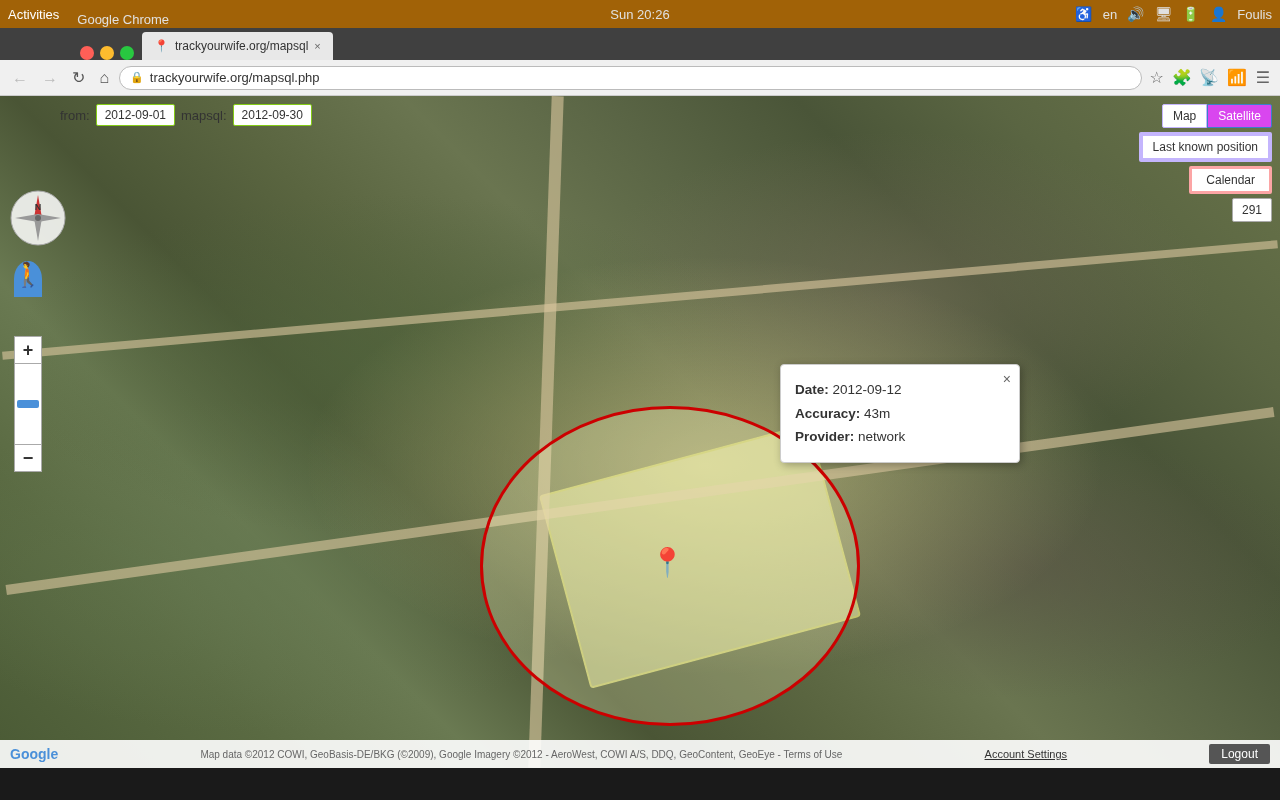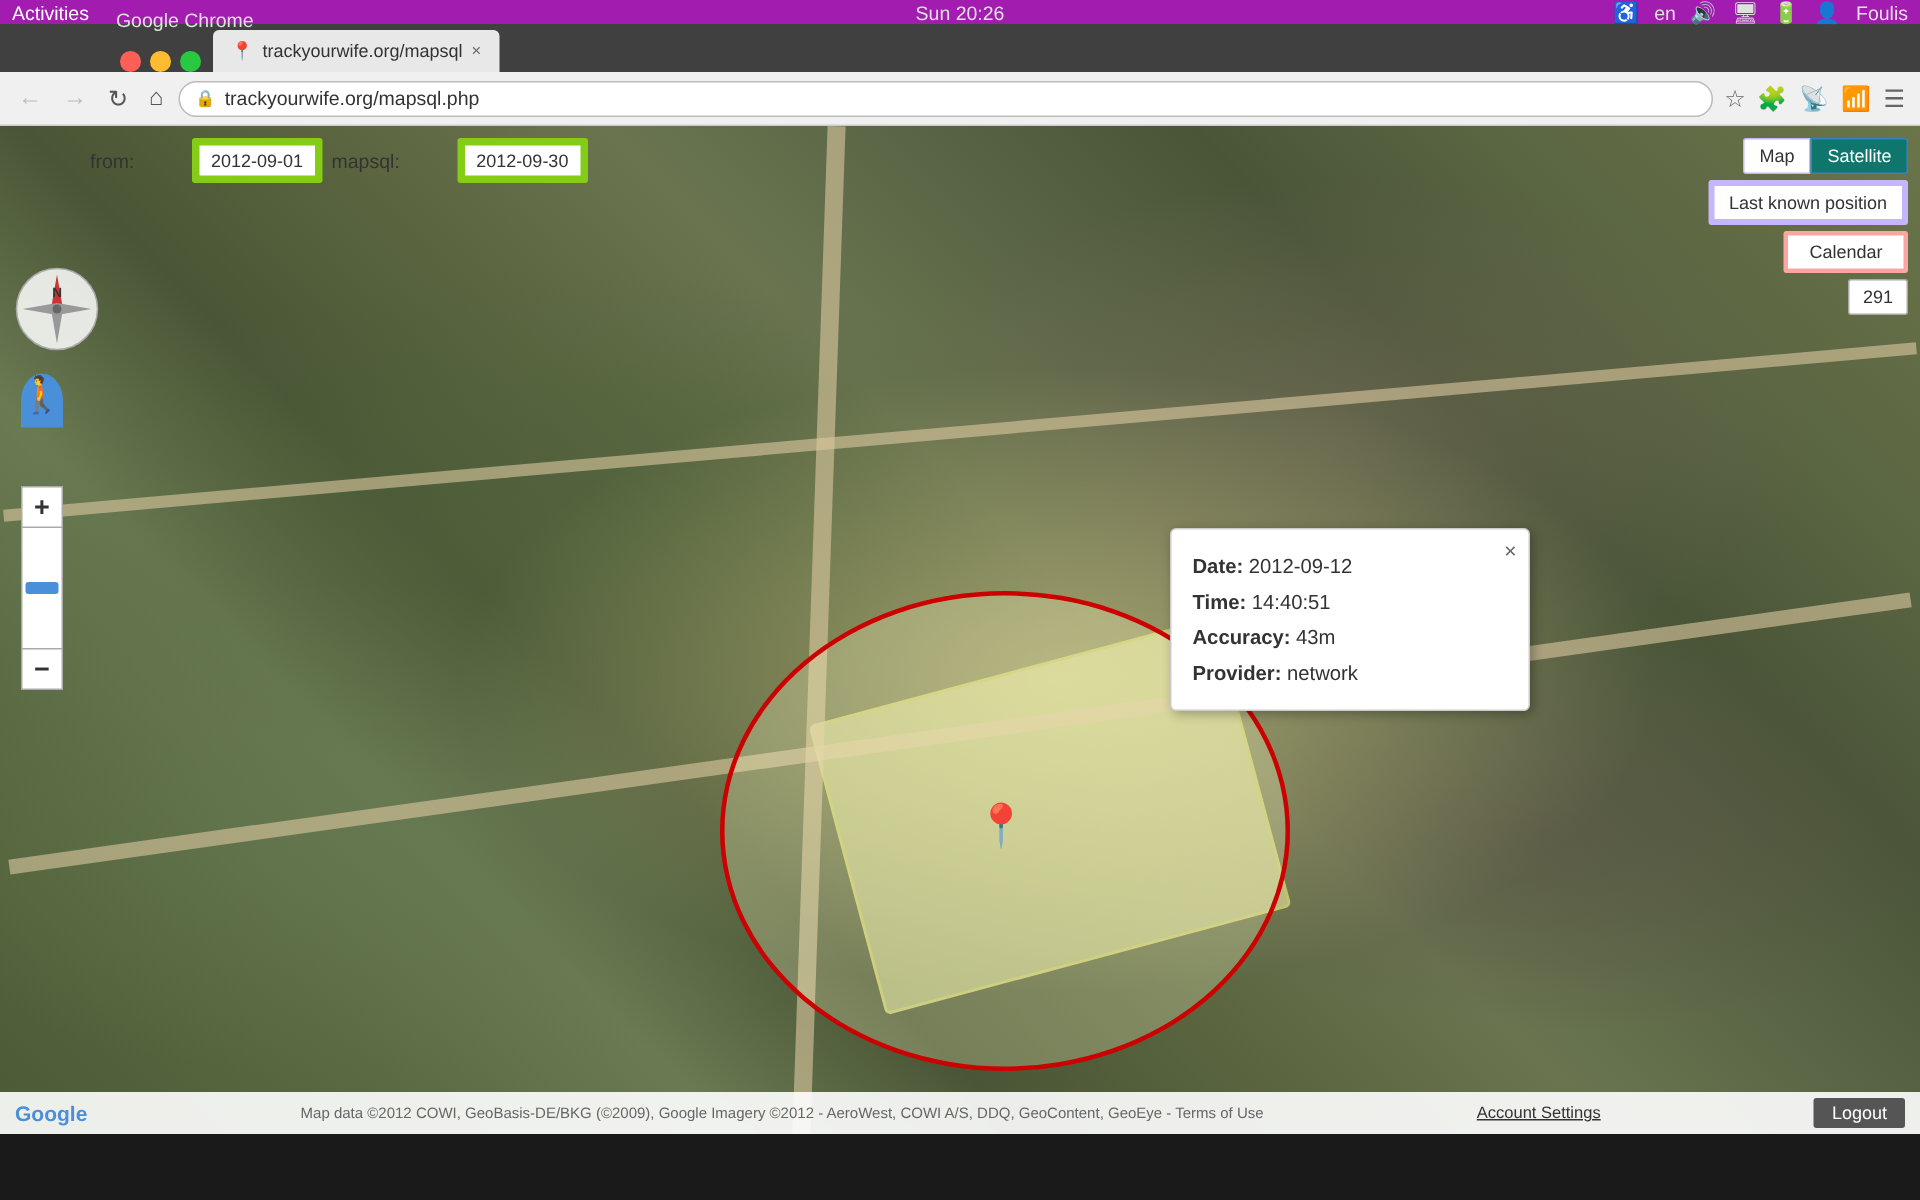--- a/index.html
+++ b/index.html
@@ -1,21 +1,21 @@
 <!DOCTYPE html>
 <html><head>
   <meta charset="utf-8">
   <style>
     * { margin: 0; padding: 0; box-sizing: border-box; }
     body { width: 1280px; height: 800px; overflow: hidden; font-family: 'Arial', sans-serif; background: #1a1a1a; }
 
     
     #system-bar {
-      height: 16px;
-      background: #a21caf;
+      height: 28px;
+      background: #a16207;
       display: flex;
       align-items: center;
       padding: 1px 8px;
       color: #e0e0e0;
       font-size: 13px;
     }
     #system-bar .activities { color: #fff; font-weight: 500; margin-right: 12px; }
     #system-bar .clock { flex: 1; text-align: center; }
     .win-btn { width: 14px; height: 14px; border-radius: 50%; border: none; cursor: pointer; }
     .win-close { background: #ff5f57; }
@@ -213,21 +213,21 @@
     }
     .map-type-btn {
       padding: 4px 10px;
       background: #fff;
       border: 1px solid #c4b5fd;
       cursor: pointer;
       font-size: 12px;
       color: #333;
     }
     .map-type-btn.active {
-      background: #0f766e;
+      background: #d946ef;
       color: #fff;
       border-color: #3a80c9;
     }
     .map-type-btn:first-child { border-radius: 2px 0 0 2px; }
     .map-type-btn:last-child { border-radius: 0 2px 2px 0; }
 
     #last-position-btn {
       background: #fff;
       border: 4px solid #c4b5fd;
       border-radius: 2px;
@@ -263,27 +263,26 @@
       left: 60px;
       display: flex;
       align-items: center;
       gap: 6px;
       font-size: 13px;
       color: #333;
     }
     #date-range label { color: #333; font-size: 13px; }
     .date-input {
       background: #fff;
-      border: 5px solid #84cc16;
+      border: 1px solid #84cc16;
       border-radius: 2px;
       padding: 3px 8px;
       font-size: 12px;
       cursor: pointer;
       color: #333;
-      margin-left: 32px;
     }
 
     
     #bottom-bar {
       position: absolute;
       bottom: 0;
       left: 0;
       right: 0;
       height: 28px;
       background: rgba(255,255,255,0.9);
@@ -427,24 +426,20 @@
 
   <div id="map-pin">📍</div>
 
   <div id="info-popup">
     <button class="close-btn">×</button>
     <p>
       <span class="label">Date:</span>
       <span>2012-09-12</span>
     </p>
     <p>
-      <span class="label">Time:</span>
-      <span>14:40:51</span>
-    </p>
-    <p>
       <span class="label">Accuracy:</span>
       <span>43m</span>
     </p>
     <p>
       <span class="label">Provider:</span>
       <span>network</span>
     </p>
   </div>
 
   <div id="compass-rose">

